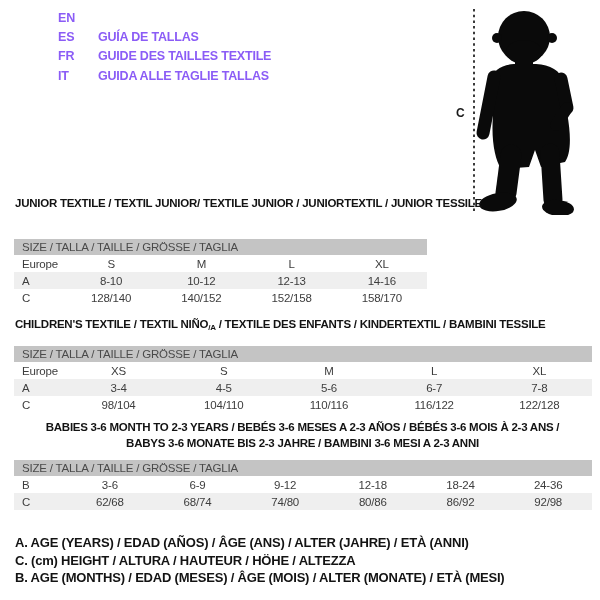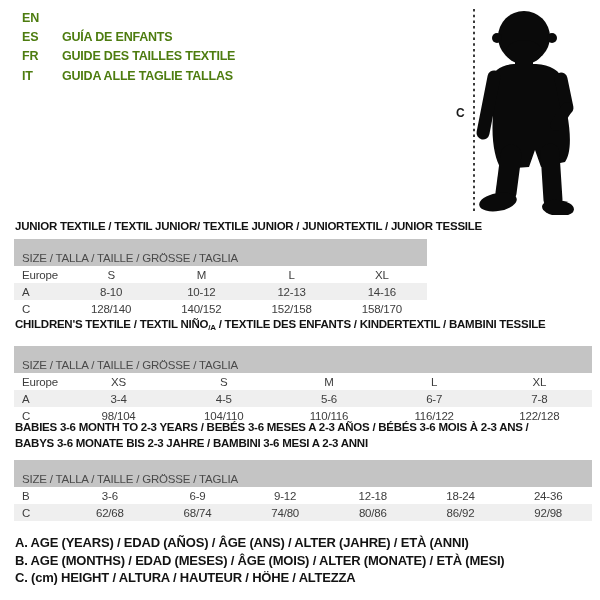--- a/index.html
+++ b/index.html
@@ -2,40 +2,40 @@
 <html><head>
 <meta charset="utf-8">
 <style>
   html,body{margin:0;padding:0;background:#fff;}
   .page{
     position:relative;width:600px;height:600px;background:#ffffff;overflow:hidden;
     font-family:"Liberation Sans",sans-serif;color:#222;
   }
   
   .lang-list{position:absolute;left:22px;top:9px;}
-  .lang-row{display:flex;font-weight:bold;font-size:12.5px;line-height:19.2px;color:#4d7c0f;letter-spacing:-0.2px;}
+  .lang-row{display:flex;font-weight:bold;font-size:12.5px;line-height:19.2px;color:#8b5cf6;letter-spacing:-0.2px;margin-left:36px;}
   .lang-code{width:40px;}
   
   .figure{position:absolute;left:450px;top:3px;width:150px;height:214px;}
   .figure svg{position:absolute;left:18px;top:0;}
   .c-label{position:absolute;left:6px;top:103px;font-weight:bold;font-size:12px;color:#1b1b1b;}
   
   .tbl-title{position:absolute;left:15px;font-weight:bold;font-size:11.5px;line-height:15.5px;color:#131313;letter-spacing:-0.25px;white-space:nowrap;}
-  .t1-title{top:219px;}
+  .t1-title{top:196px;}
   .t2-title{top:317px;}
-  .t3-title{top:420px;white-space:normal;width:575px;}
+  .t3-title{top:420px;white-space:normal;width:575px;text-align:center;}
   .sub-a{font-size:8px;vertical-align:-2px;}
   
   .size-table{position:absolute;border-collapse:collapse;table-layout:fixed;}
   .t1{left:14px;top:239px;width:413px;}
   .t2{left:14px;top:346px;width:578px;}
   .t3{left:14px;top:460px;width:578px;}
   .size-table th{
     background:#c4c4c4;color:#4a4a4a;font-weight:normal;text-align:left;
-    font-size:11.5px;height:16px;padding:11px 0 0 8px;letter-spacing:-0.2px;
+    font-size:11.5px;height:16px;padding:0 0 0 8px;letter-spacing:-0.2px;
   }
   .size-table td{
     font-size:11.5px;color:#3d3d3d;text-align:center;height:17px;padding:0;
     letter-spacing:-0.2px;font-weight:400;white-space:nowrap;
   }
   .size-table td.lbl{text-align:left;padding-left:8px;}
   .size-table tr.alt td{background:#efefef;}
   
   .footnotes{position:absolute;left:15px;top:534px;}
   .footnote{font-weight:bold;font-size:13px;line-height:17.6px;color:#131313;letter-spacing:-0.2px;white-space:nowrap;}
@@ -44,21 +44,21 @@
 <body>
 
 <div class="page">
 
   <div class="lang-list">
     <div class="lang-row">
       <span class="lang-code">EN</span>
     </div>
     <div class="lang-row">
       <span class="lang-code">ES</span>
-      <span class="lang-label">GUÍA DE ENFANTS</span>
+      <span class="lang-label">GUÍA DE TALLAS</span>
     </div>
     <div class="lang-row">
       <span class="lang-code">FR</span>
       <span class="lang-label">GUIDE DES TAILLES TEXTILE</span>
     </div>
     <div class="lang-row">
       <span class="lang-code">IT</span>
       <span class="lang-label">GUIDA ALLE TAGLIE TALLAS</span>
     </div>
   </div>
@@ -205,17 +205,17 @@
         <td>74/80</td>
         <td>80/86</td>
         <td>86/92</td>
         <td>92/98</td>
       </tr>
     </tbody>
   </table>
 
   <div class="footnotes">
     <div class="footnote">A. AGE (YEARS) / EDAD (AÑOS) / ÂGE (ANS) / ALTER (JAHRE) / ETÀ (ANNI)</div>
+    <div class="footnote">C. (cm) HEIGHT / ALTURA / HAUTEUR / HÖHE / ALTEZZA</div>
     <div class="footnote">B. AGE (MONTHS) / EDAD (MESES) / ÂGE (MOIS) / ALTER (MONATE) / ETÀ (MESI)</div>
-    <div class="footnote">C. (cm) HEIGHT / ALTURA / HAUTEUR / HÖHE / ALTEZZA</div>
   </div>
 
 </div>
 
 </body></html>

